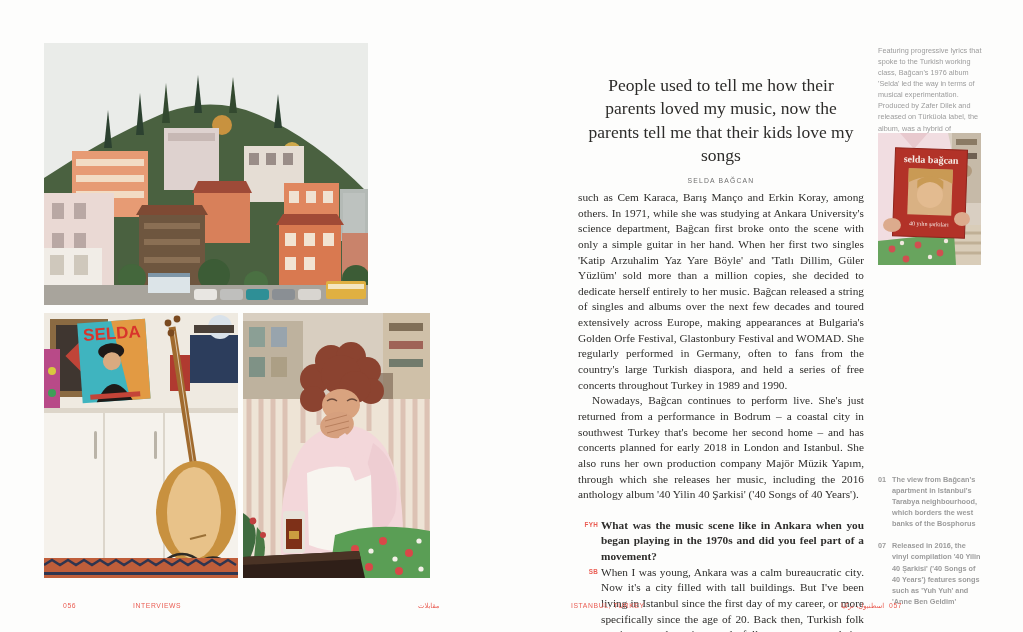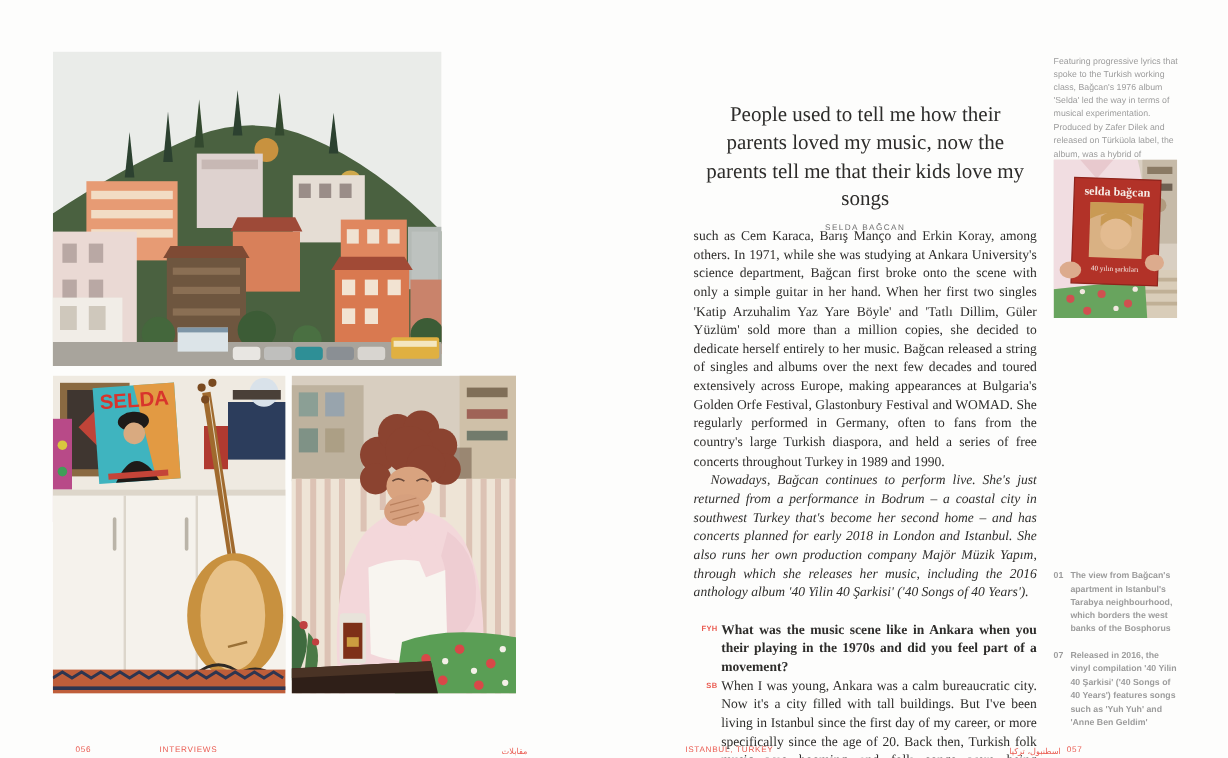--- a/index.html
+++ b/index.html
@@ -10,38 +10,38 @@
   }
   figure { margin:0; position:absolute; }
   figure svg { display:block; }
 
   
   .photo-hillside { left:44px; top:43px; }
   .photo-saz      { left:44px; top:313px; }
   .photo-portrait { left:243px; top:313px; }
 
   
-  .quote-block { position:absolute; left:588px; top:84px; width:266px; text-align:center; }
+  .quote-block { position:absolute; left:588px; top:74px; width:266px; text-align:center; }
   .quote {
     margin:0; font-family:"Liberation Serif", serif;
     font-size:17.5px; line-height:1.33; color:#2d2c2a; font-weight:400;
   }
   .attribution {
     margin-top:10px; font-size:6.8px; letter-spacing:1.2px;
     color:#6e6e6e; text-transform:uppercase;
   }
 
   
   .body-text {
     position:absolute; left:578px; top:190px; width:286px;
     font-family:"Liberation Serif", serif; font-size:11.3px;
     line-height:1.385; color:#2e2d2b; text-align:justify;
   }
   .body-text p { margin:0; }
-  .para-indent { text-indent:14px;font-style:italic; }
+  .para-indent { text-indent:14px; }
   .qa { position:relative; padding-left:23px; }
   .qa-question { margin-top:15px; font-weight:bold; }
   .speaker {
     position:absolute; left:0; top:3px; width:20px; text-align:right;
     font-family:"Liberation Sans", sans-serif; font-size:6.3px;
     font-weight:bold; color:#ea5c52; letter-spacing:0.3px;
   }
 
   
   .margin-note {
@@ -49,21 +49,21 @@
     margin:0; font-size:7.3px; line-height:1.52; color:#9c9c9c;
   }
   .photo-vinyl { left:878px; top:133px; }
   .captions { position:absolute; left:878px; top:474px; width:106px; }
   .caption { display:flex; gap:5px; font-size:7.3px; line-height:1.52; color:#9c9c9c; margin:0 0 11px 0; }
   .cap-num { flex:0 0 9px;font-weight:bold; }
   .cap-text { flex:1;font-weight:bold; }
 
   
   .footer-item {
-    position:absolute; top:622px; font-size:6.8px;
+    position:absolute; top:602px; font-size:6.8px;
     color:#ea5c52; letter-spacing:0.6px; white-space:nowrap;
   }
   .f-arabic { font-family:"DejaVu Sans", sans-serif; letter-spacing:0; }
   .f-056 { left:63px; }  .f-interviews { left:133px; }
   .f-ar-left { left:418px; } .f-location { left:571px; }
   .f-ar-right { left:841px; } .f-057 { left:889px; }
 </style>
 </head>
 <body>
 
@@ -282,21 +282,21 @@
   <section class="quote-block">
     <blockquote class="quote">People used to tell me how their parents loved my music, now the parents tell me that their kids love my songs</blockquote>
     <div class="attribution">SELDA BAĞCAN</div>
   </section>
 
   <article class="body-text">
     <p class="para">such as Cem Karaca, Barış Manço and Erkin Koray, among others. In 1971, while she was studying at Ankara University's science department, Bağcan first broke onto the scene with only a simple guitar in her hand. When her first two singles 'Katip Arzuhalim Yaz Yare Böyle' and 'Tatlı Dillim, Güler Yüzlüm' sold more than a million copies, she decided to dedicate herself entirely to her music. Bağcan released a string of singles and albums over the next few decades and toured extensively across Europe, making appearances at Bulgaria's Golden Orfe Festival, Glastonbury Festival and WOMAD. She regularly performed in Germany, often to fans from the country's large Turkish diaspora, and held a series of free concerts throughout Turkey in 1989 and 1990.</p>
     <p class="para para-indent">Nowadays, Bağcan continues to perform live. She's just returned from a performance in Bodrum – a coastal city in southwest Turkey that's become her second home – and has concerts planned for early 2018 in London and Istanbul. She also runs her own production company Majör Müzik Yapım, through which she releases her music, including the 2016 anthology album '40 Yilin 40 Şarkisi' ('40 Songs of 40 Years').</p>
     <div class="qa qa-question">
       <span class="speaker">FYH</span>
-      <p>What was the music scene like in Ankara when you their playing in the 1970s and did you feel part of a movement?</p>
+      <p>What was the music scene like in Ankara when you began playing in the 1970s and did you feel part of a movement?</p>
     </div>
     <div class="qa qa-answer">
       <span class="speaker">SB</span>
       <p>When I was young, Ankara was a calm bureaucratic city. Now it's a city filled with tall buildings. But I've been living in Istanbul since the first day of my career, or more specifically since the age of 20. Back then, Turkish folk music was booming and folk songs were being modernised, harmonised and played with different instruments – what we call polyphony. I started with protest music and continued with it my entire life. I don't think I was part of a movement. I was original, on my own.</p>
     </div>
   </article>
 
   <p class="margin-note">Featuring progressive lyrics that spoke to the Turkish working class, Bağcan's 1976 album 'Selda' led the way in terms of musical experimentation. Produced by Zafer Dilek and released on Türküola label, the album, was a hybrid of psychedelic folk, electronic music and Anatolian rock</p>
 
   <figure class="photo-vinyl">

